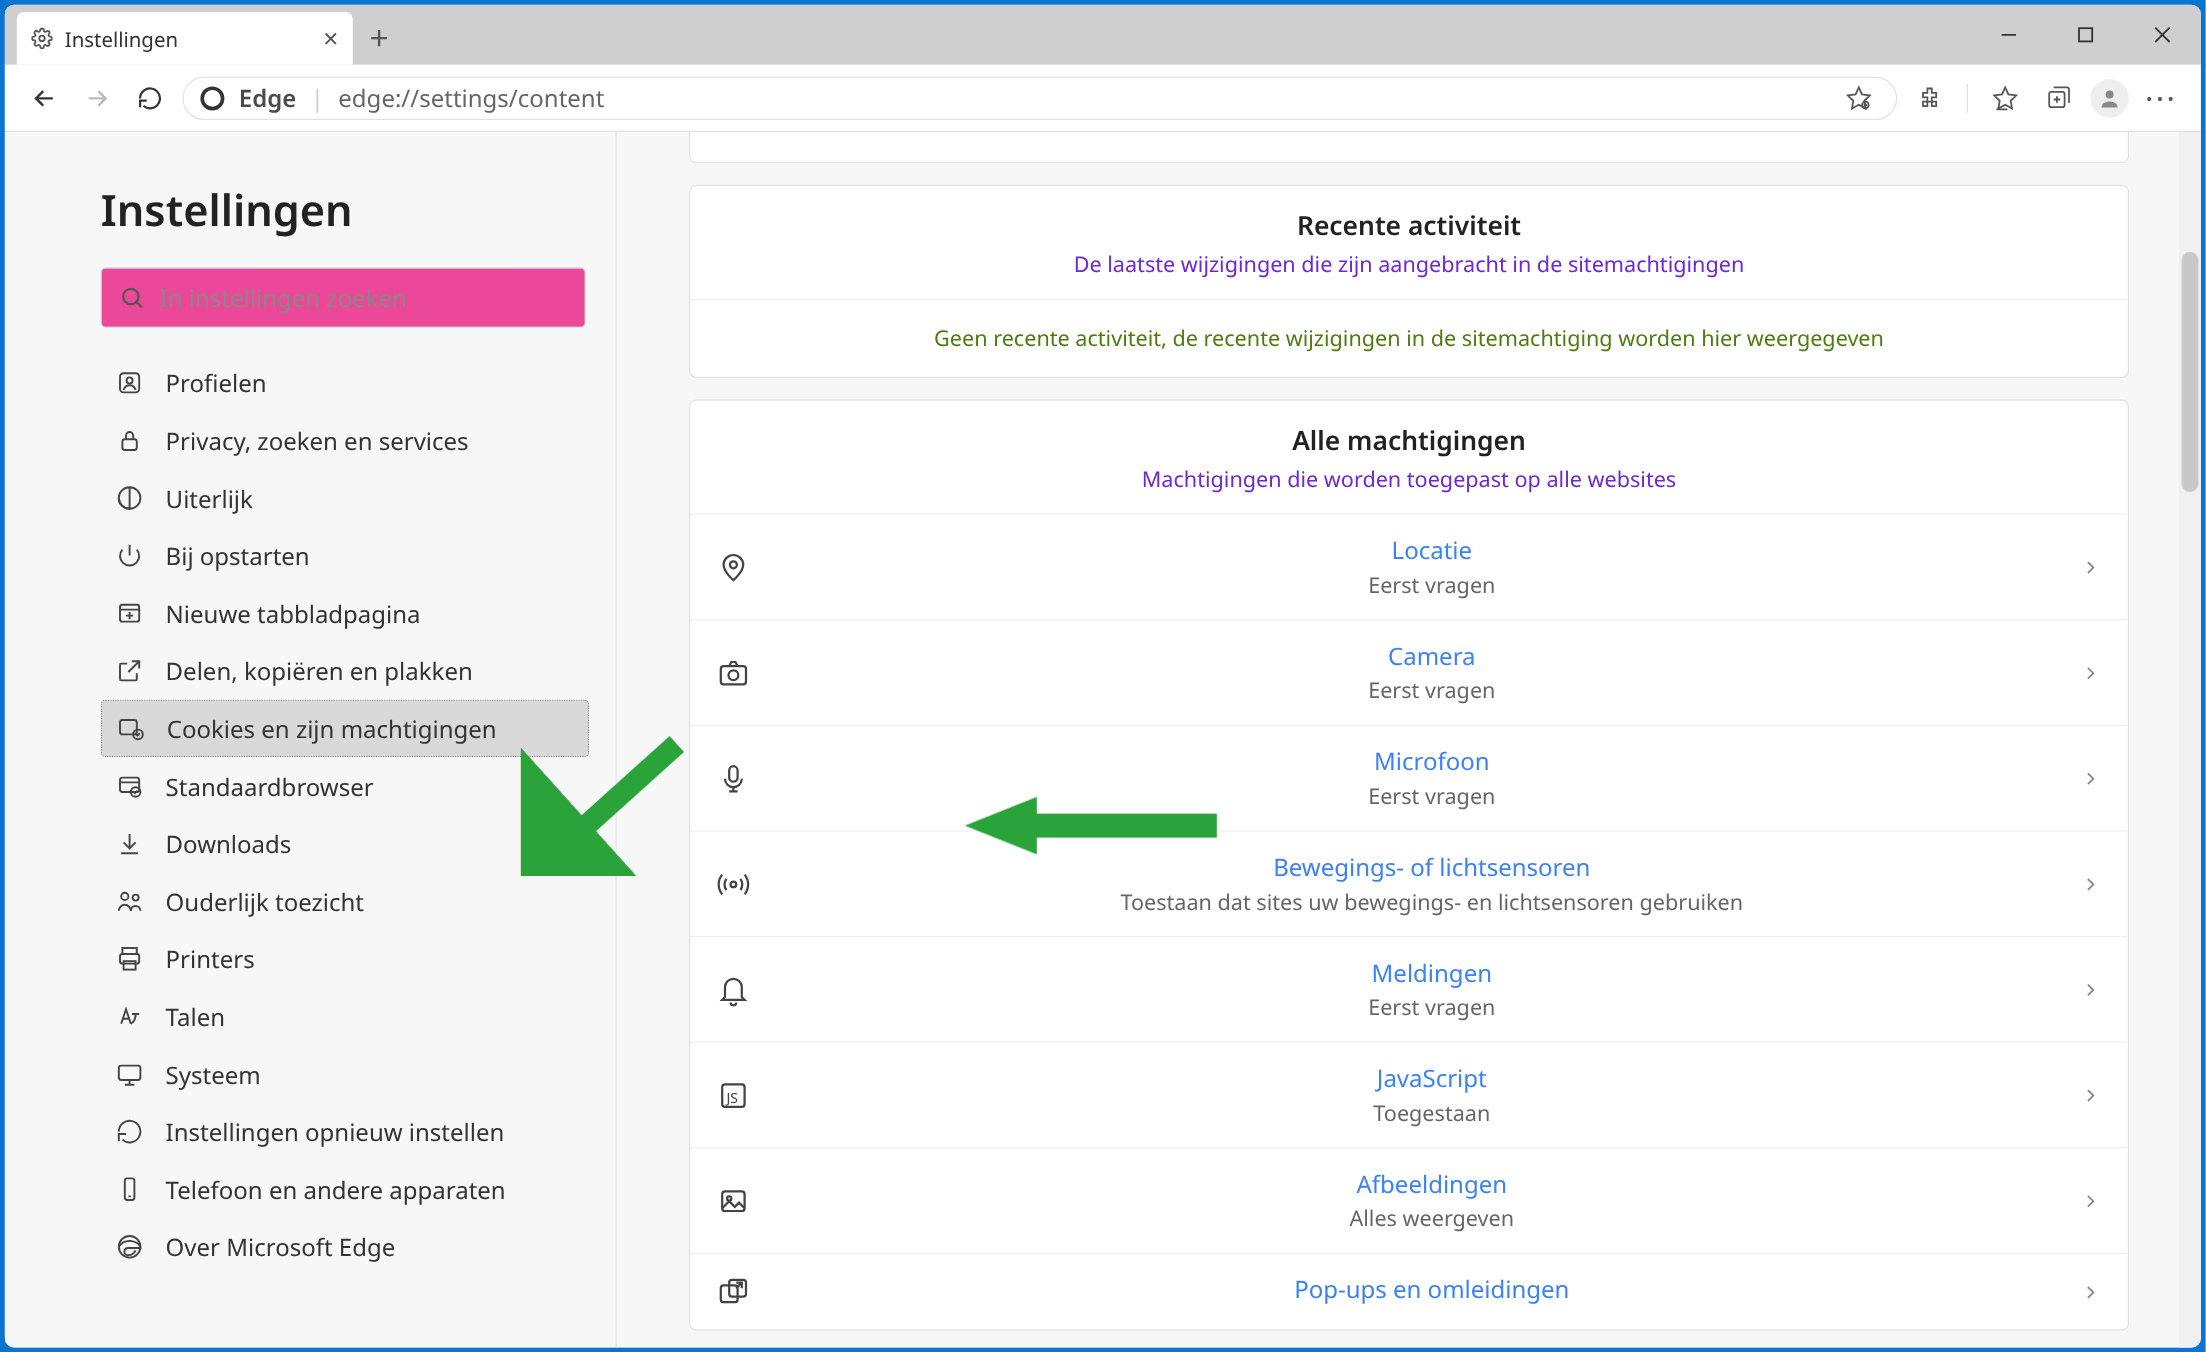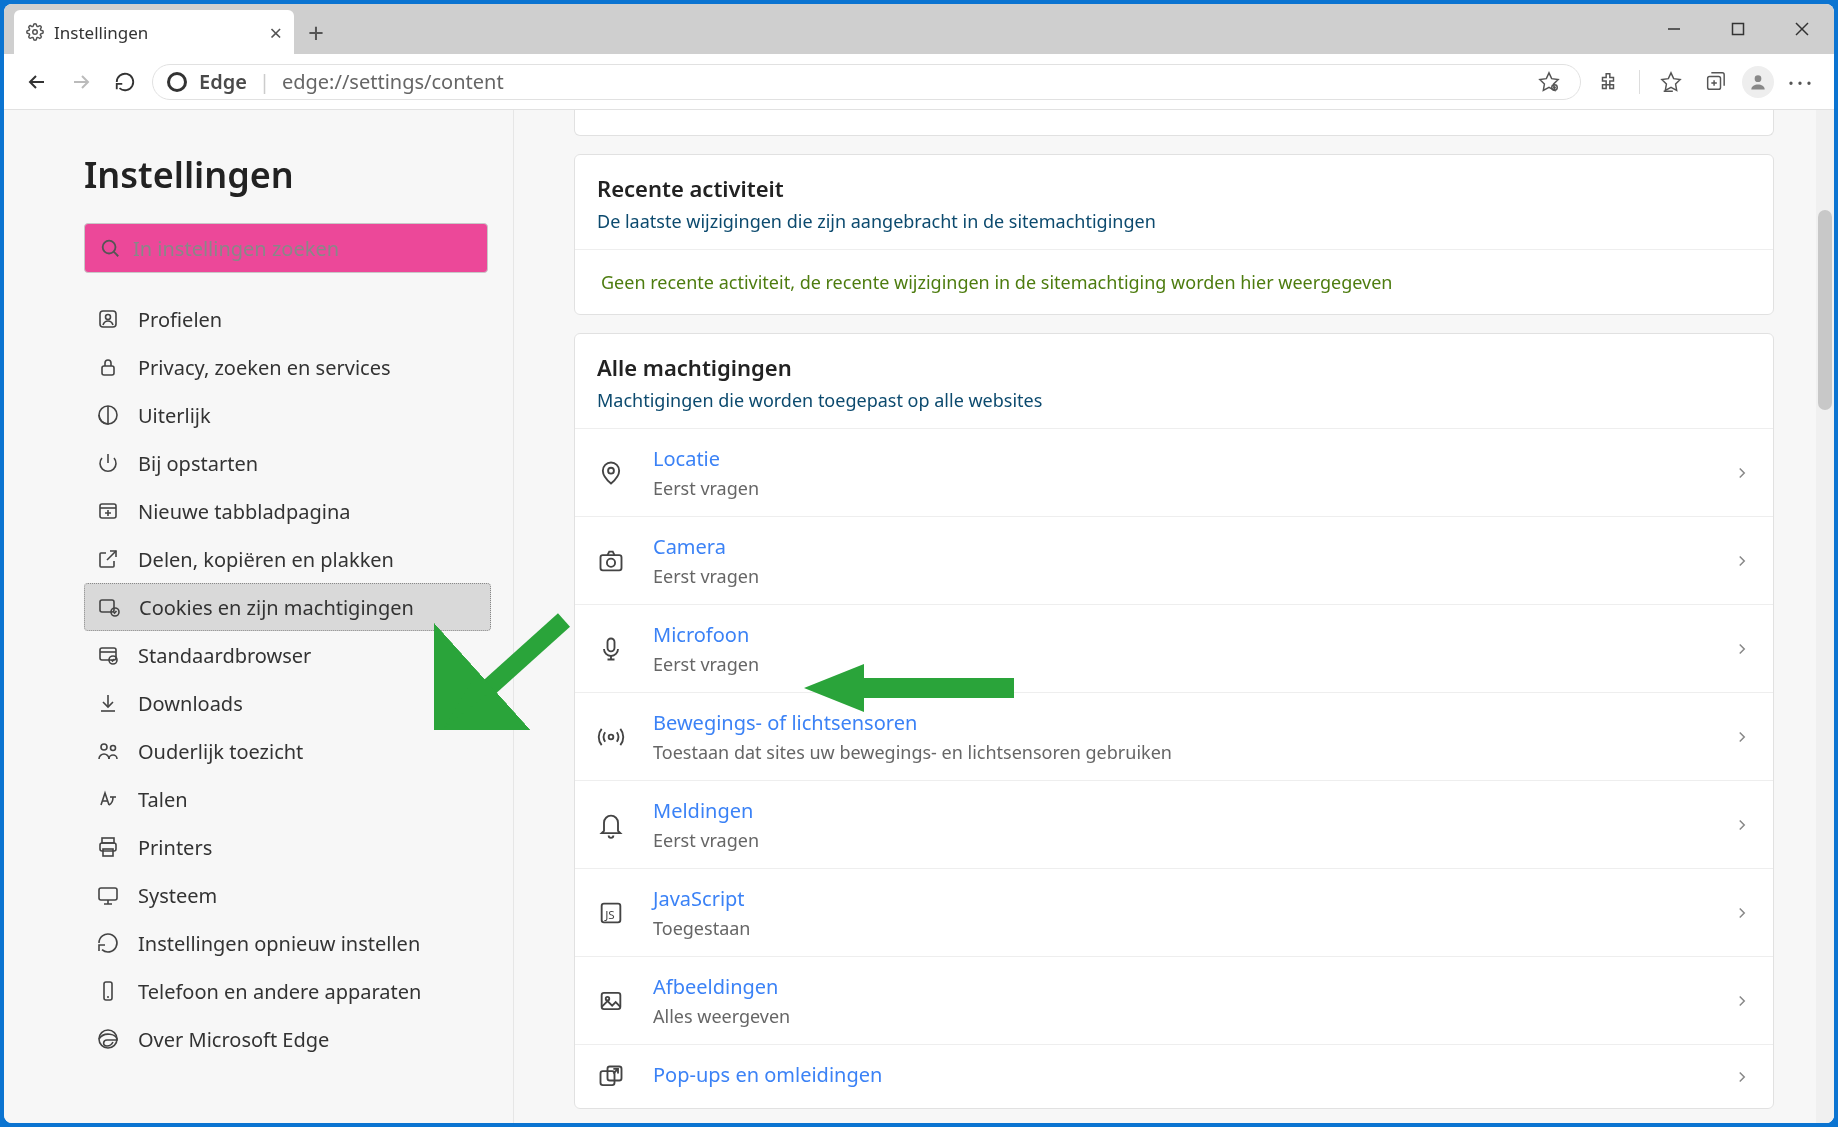--- a/index.html
+++ b/index.html
@@ -32,25 +32,25 @@
   .searchbox { width: 404px; height: 50px; border: 1px solid #c8c8c8; border-radius: 4px; display: flex; align-items: center; padding: 0 14px; gap: 12px; background: #ec4899; }
   .searchbox input { border: none; outline: none; flex: 1; font-size: 20px; background: transparent; color: #333; }
   .searchbox input::placeholder { color: #888; }
   .searchbox svg { width: 22px; height: 22px; color: #555; }
   .navlist { margin-top: 22px; list-style: none; }
   .navitem { height: 48px; display: flex; align-items: center; gap: 18px; padding: 0 12px; font-size: 20px; color: #333; cursor: pointer; border-radius: 4px; }
   .navitem.selected { background: #d9d9d9; border: 1px dotted #888; }
   .navicon { width: 24px; height: 24px; color: #444; display: flex; align-items: center; justify-content: center; }
   
   .main { flex: 1; overflow-y: auto; padding: 0 60px 40px 60px; position: relative; }
-  .card { background: #fff; border: 1px solid #e1e1e1; border-radius: 6px; margin-top: 18px; }
+  .card { background: #fff; border: 1px solid #e1e1e1; border-radius: 6px; margin-top: 18px; text-align: center; }
   .card.first { margin-top: 0; height: 26px; border-top: none; border-top-left-radius: 0; border-top-right-radius: 0; }
   .card-head { padding: 18px 22px 16px 22px; border-bottom: 1px solid #eee; }
   .card-head .title { font-size: 22px; font-weight: 600; color: #222; }
-  .card-head .sub { font-size: 18px; color: #0c4a6e; margin-top: 6px; }
+  .card-head .sub { font-size: 18px; color: #6d28d9; margin-top: 6px; }
   .card-body { padding: 20px 26px; font-size: 18px; color: #4d7c0f; }
   .permlist .row { display: flex; align-items: center; padding: 16px 22px; border-top: 1px solid #eee; cursor: pointer; }
   .permlist .row:first-child { border-top: none; }
   .row .picon { width: 28px; height: 28px; color: #444; margin-right: 28px; display: flex; align-items: center; justify-content: center; }
   .row .texts { flex: 1; }
   .row .ptitle { font-size: 20px; font-weight: 400; color: #3b82f6; }
   .row .psub { font-size: 18px; color: #666; margin-top: 4px; }
   .row .chev { color: #888; font-size: 26px; }
   
   .scroll-hint { position: absolute; right: 2px; top: 100px; width: 14px; height: 200px; background: #c8c8c8; border-radius: 7px; }
@@ -262,37 +262,37 @@
                 <circle cx="17" cy="9" r="2.5"></circle>
                 <path d="M3 20c0-3 2.5-5 5-5s5 2 5 5"></path>
                 <path d="M13 20c0-2.5 2-4 4-4s4 1.5 4 4"></path>
               </svg>
             </span>
             <span>Ouderlijk toezicht</span>
           </li>
           <li class="navitem">
             <span class="navicon">
               <svg viewBox="0 0 24 24" fill="none" stroke="currentColor" stroke-width="1.6">
+                <rect x="6" y="3" width="12" height="5"></rect>
+                <rect x="4" y="8" width="16" height="8" rx="2"></rect>
+                <rect x="7" y="14" width="10" height="7"></rect>
+              </svg>
+            </span>
+            <span>Printers</span>
+          </li>
+          <li class="navitem">
+            <span class="navicon">
+              <svg viewBox="0 0 24 24" fill="none" stroke="currentColor" stroke-width="1.6">
                 <path d="M5 18 9 6l4 12"></path>
                 <path d="M6.5 14h5"></path>
                 <path d="M14 10h6"></path>
                 <path d="M17 10c0 4-2 7-4 8"></path>
               </svg>
             </span>
             <span>Talen</span>
-          </li>
-          <li class="navitem">
-            <span class="navicon">
-              <svg viewBox="0 0 24 24" fill="none" stroke="currentColor" stroke-width="1.6">
-                <rect x="6" y="3" width="12" height="5"></rect>
-                <rect x="4" y="8" width="16" height="8" rx="2"></rect>
-                <rect x="7" y="14" width="10" height="7"></rect>
-              </svg>
-            </span>
-            <span>Printers</span>
           </li>
           <li class="navitem">
             <span class="navicon">
               <svg viewBox="0 0 24 24" fill="none" stroke="currentColor" stroke-width="1.6">
                 <rect x="3" y="5" width="18" height="12" rx="2"></rect>
                 <path d="M8 21h8M12 17v4"></path>
               </svg>
             </span>
             <span>Systeem</span>
           </li>

